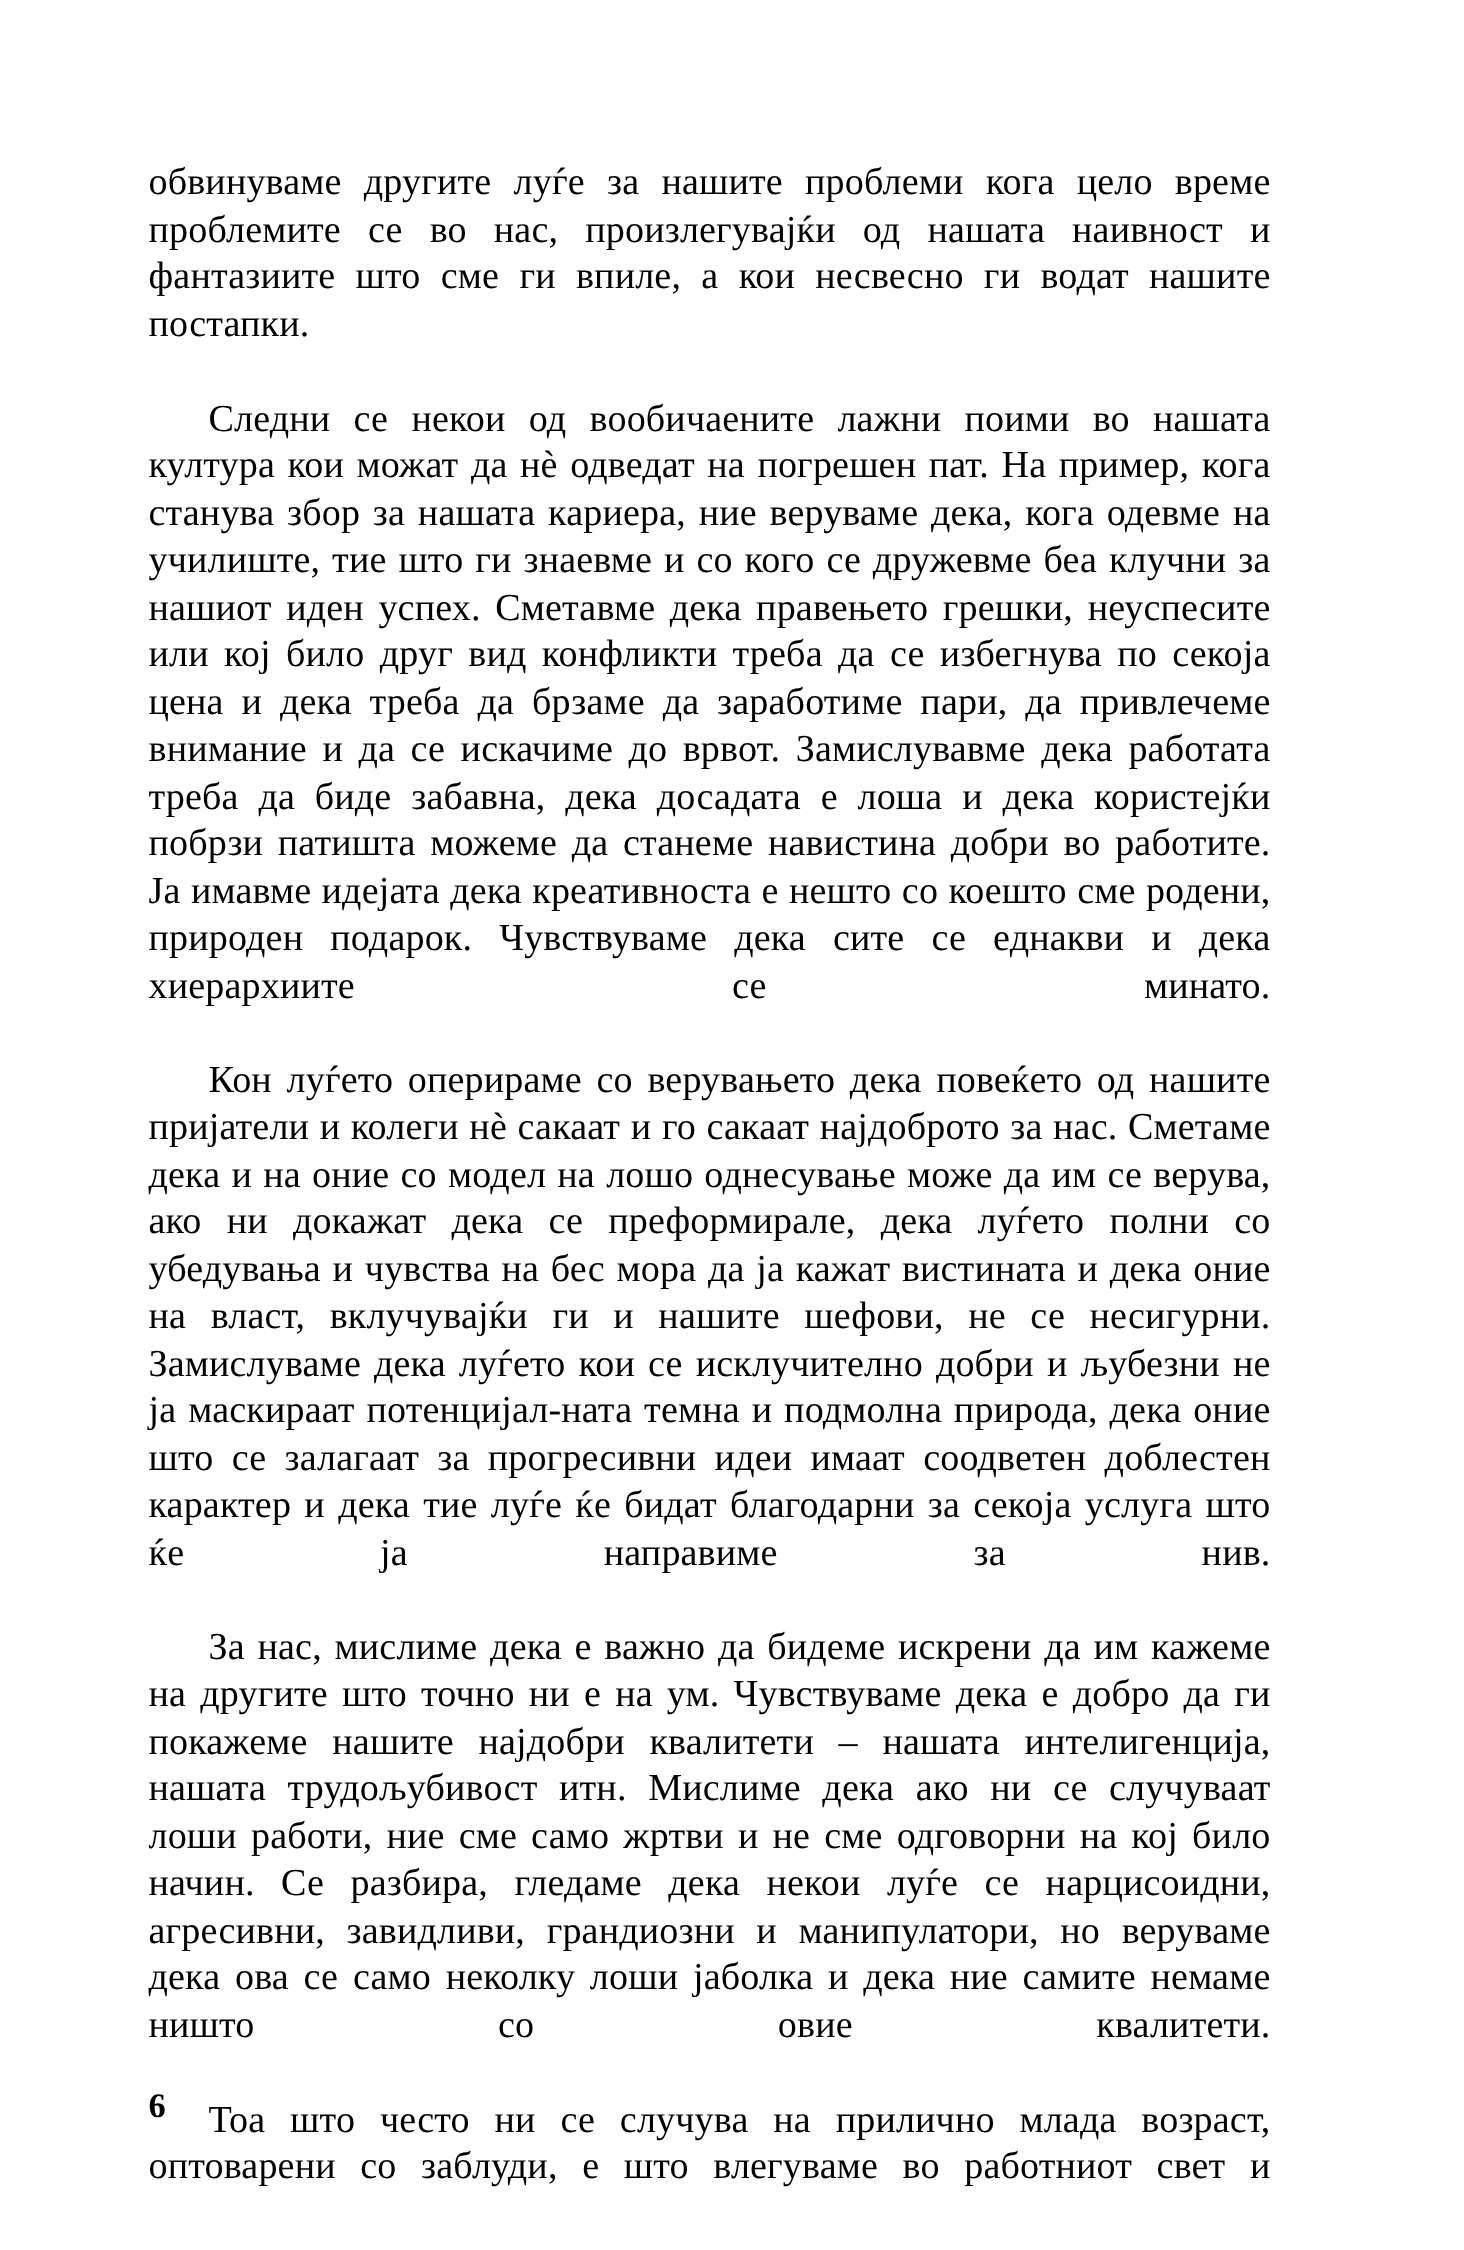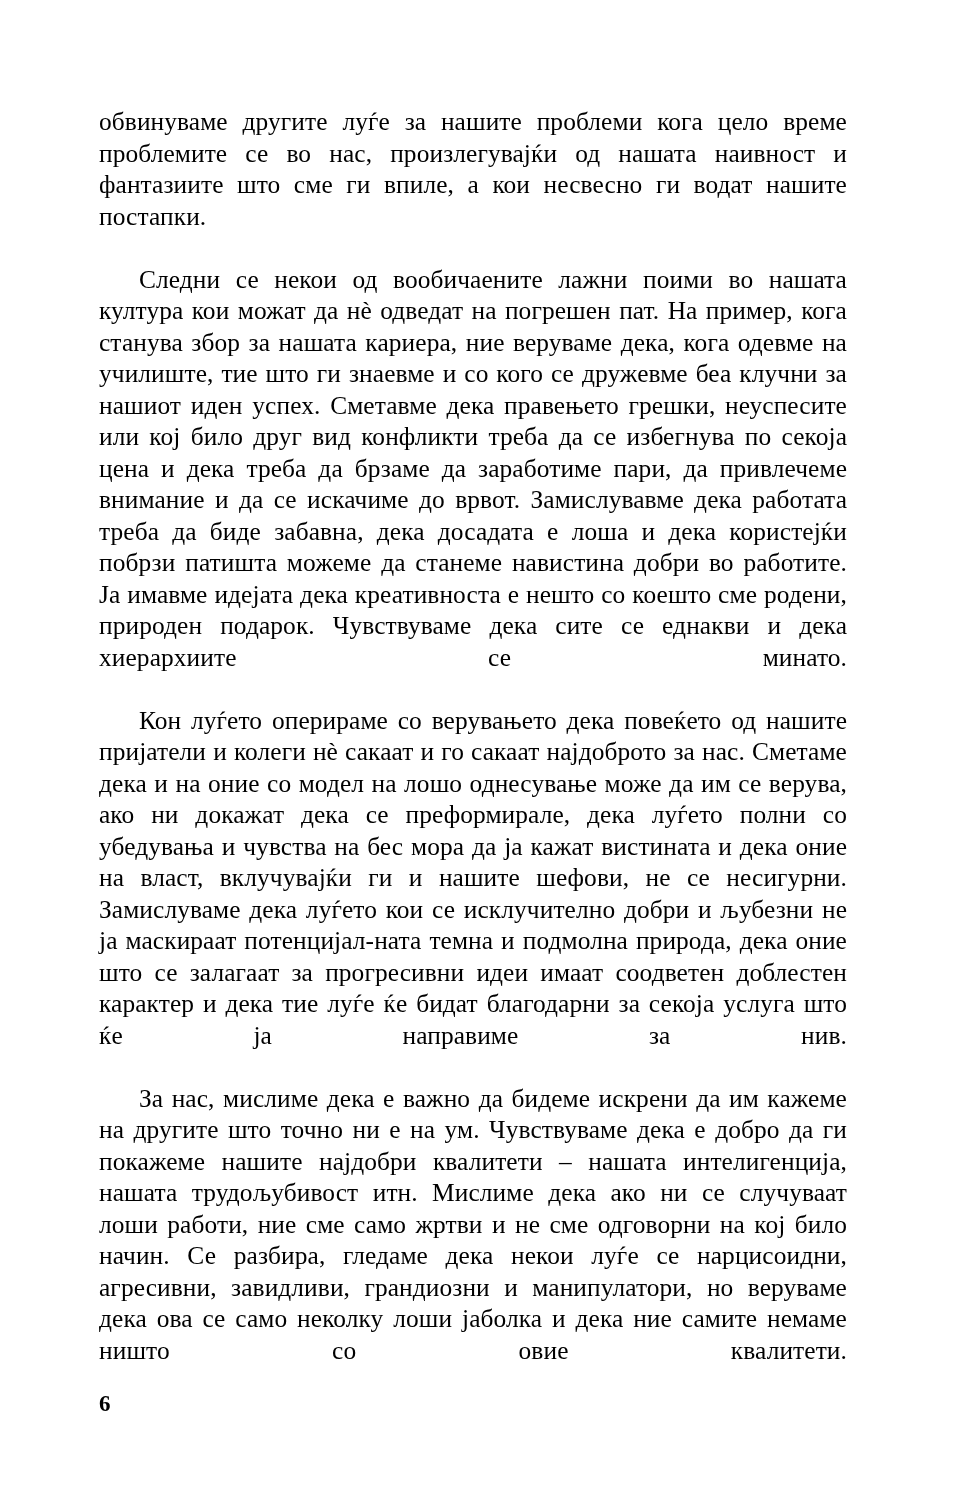--- a/index.html
+++ b/index.html
@@ -62,17 +62,18 @@
 </head>
 <body>
 
 <div class="page">
 
   <div class="text-column">
     <p class="para">обвинуваме другите луѓе за нашите проблеми кога цело време проблемите се во нас, произлегувајќи од нашата наивност и фантазиите што сме ги впиле, а кои несвесно ги водат нашите постапки.</p>
     <p class="para indent">Следни се некои од вообичаените лажни поими во нашата култура кои можат да нè одведат на погрешен пат. На пример, кога станува збор за нашата кариера, ние веруваме дека, кога одевме на училиште, тие што ги знаевме и со кого се дружевме беа клучни за нашиот иден успех. Сметавме дека правењето грешки, неуспесите или кој било друг вид конфликти треба да се избегнува по секоја цена и дека треба да брзаме да заработиме пари, да привлечеме внимание и да се искачиме до врвот. Замислувавме дека работата треба да биде забавна, дека досадата е лоша и дека користејќи побрзи патишта можеме да станеме навистина добри во работите. Ја имавме идејата дека креативноста е нешто со коешто сме родени, природен подарок. Чувствуваме дека сите се еднакви и дека хиерархиите се минато.</p>
     <p class="para indent">Кон луѓето оперираме со верувањето дека повеќето од нашите пријатели и колеги нè сакаат и го сакаат најдоброто за нас. Сметаме дека и на оние со модел на лошо однесување може да им се верува, ако ни докажат дека се преформирале, дека луѓето полни со убедувања и чувства на бес мора да ја кажат вистината и дека оние на власт, вклучувајќи ги и нашите шефови, не се несигурни. Замислуваме дека луѓето кои се исклучително добри и љубезни не ја маскираат потенцијал-ната темна и подмолна природа, дека оние што се залагаат за прогресивни идеи имаат соодветен доблестен карактер и дека тие луѓе ќе бидат благодарни за секоја услуга што ќе ја направиме за нив.</p>
     <p class="para indent">За нас, мислиме дека е важно да бидеме искрени да им кажеме на другите што точно ни е на ум. Чувствуваме дека е добро да ги покажеме нашите најдобри квалитети – нашата интелигенција, нашата трудољубивост итн. Мислиме дека ако ни се случуваат лоши работи, ние сме само жртви и не сме одговорни на кој било начин. Се разбира, гледаме дека некои луѓе се нарцисоидни, агресивни, завидливи, грандиозни и манипулатори, но веруваме дека ова се само неколку лоши јаболка и дека ние самите немаме ништо со овие квалитети.</p>
+    <p class="para indent">Тоа што често ни се случува на прилично млада возраст, оптоварени со заблуди, е што влегуваме во работниот свет и</p>
   </div>
 
   <div class="page-number">6</div>
 
 </div>
 
 </body></html>

